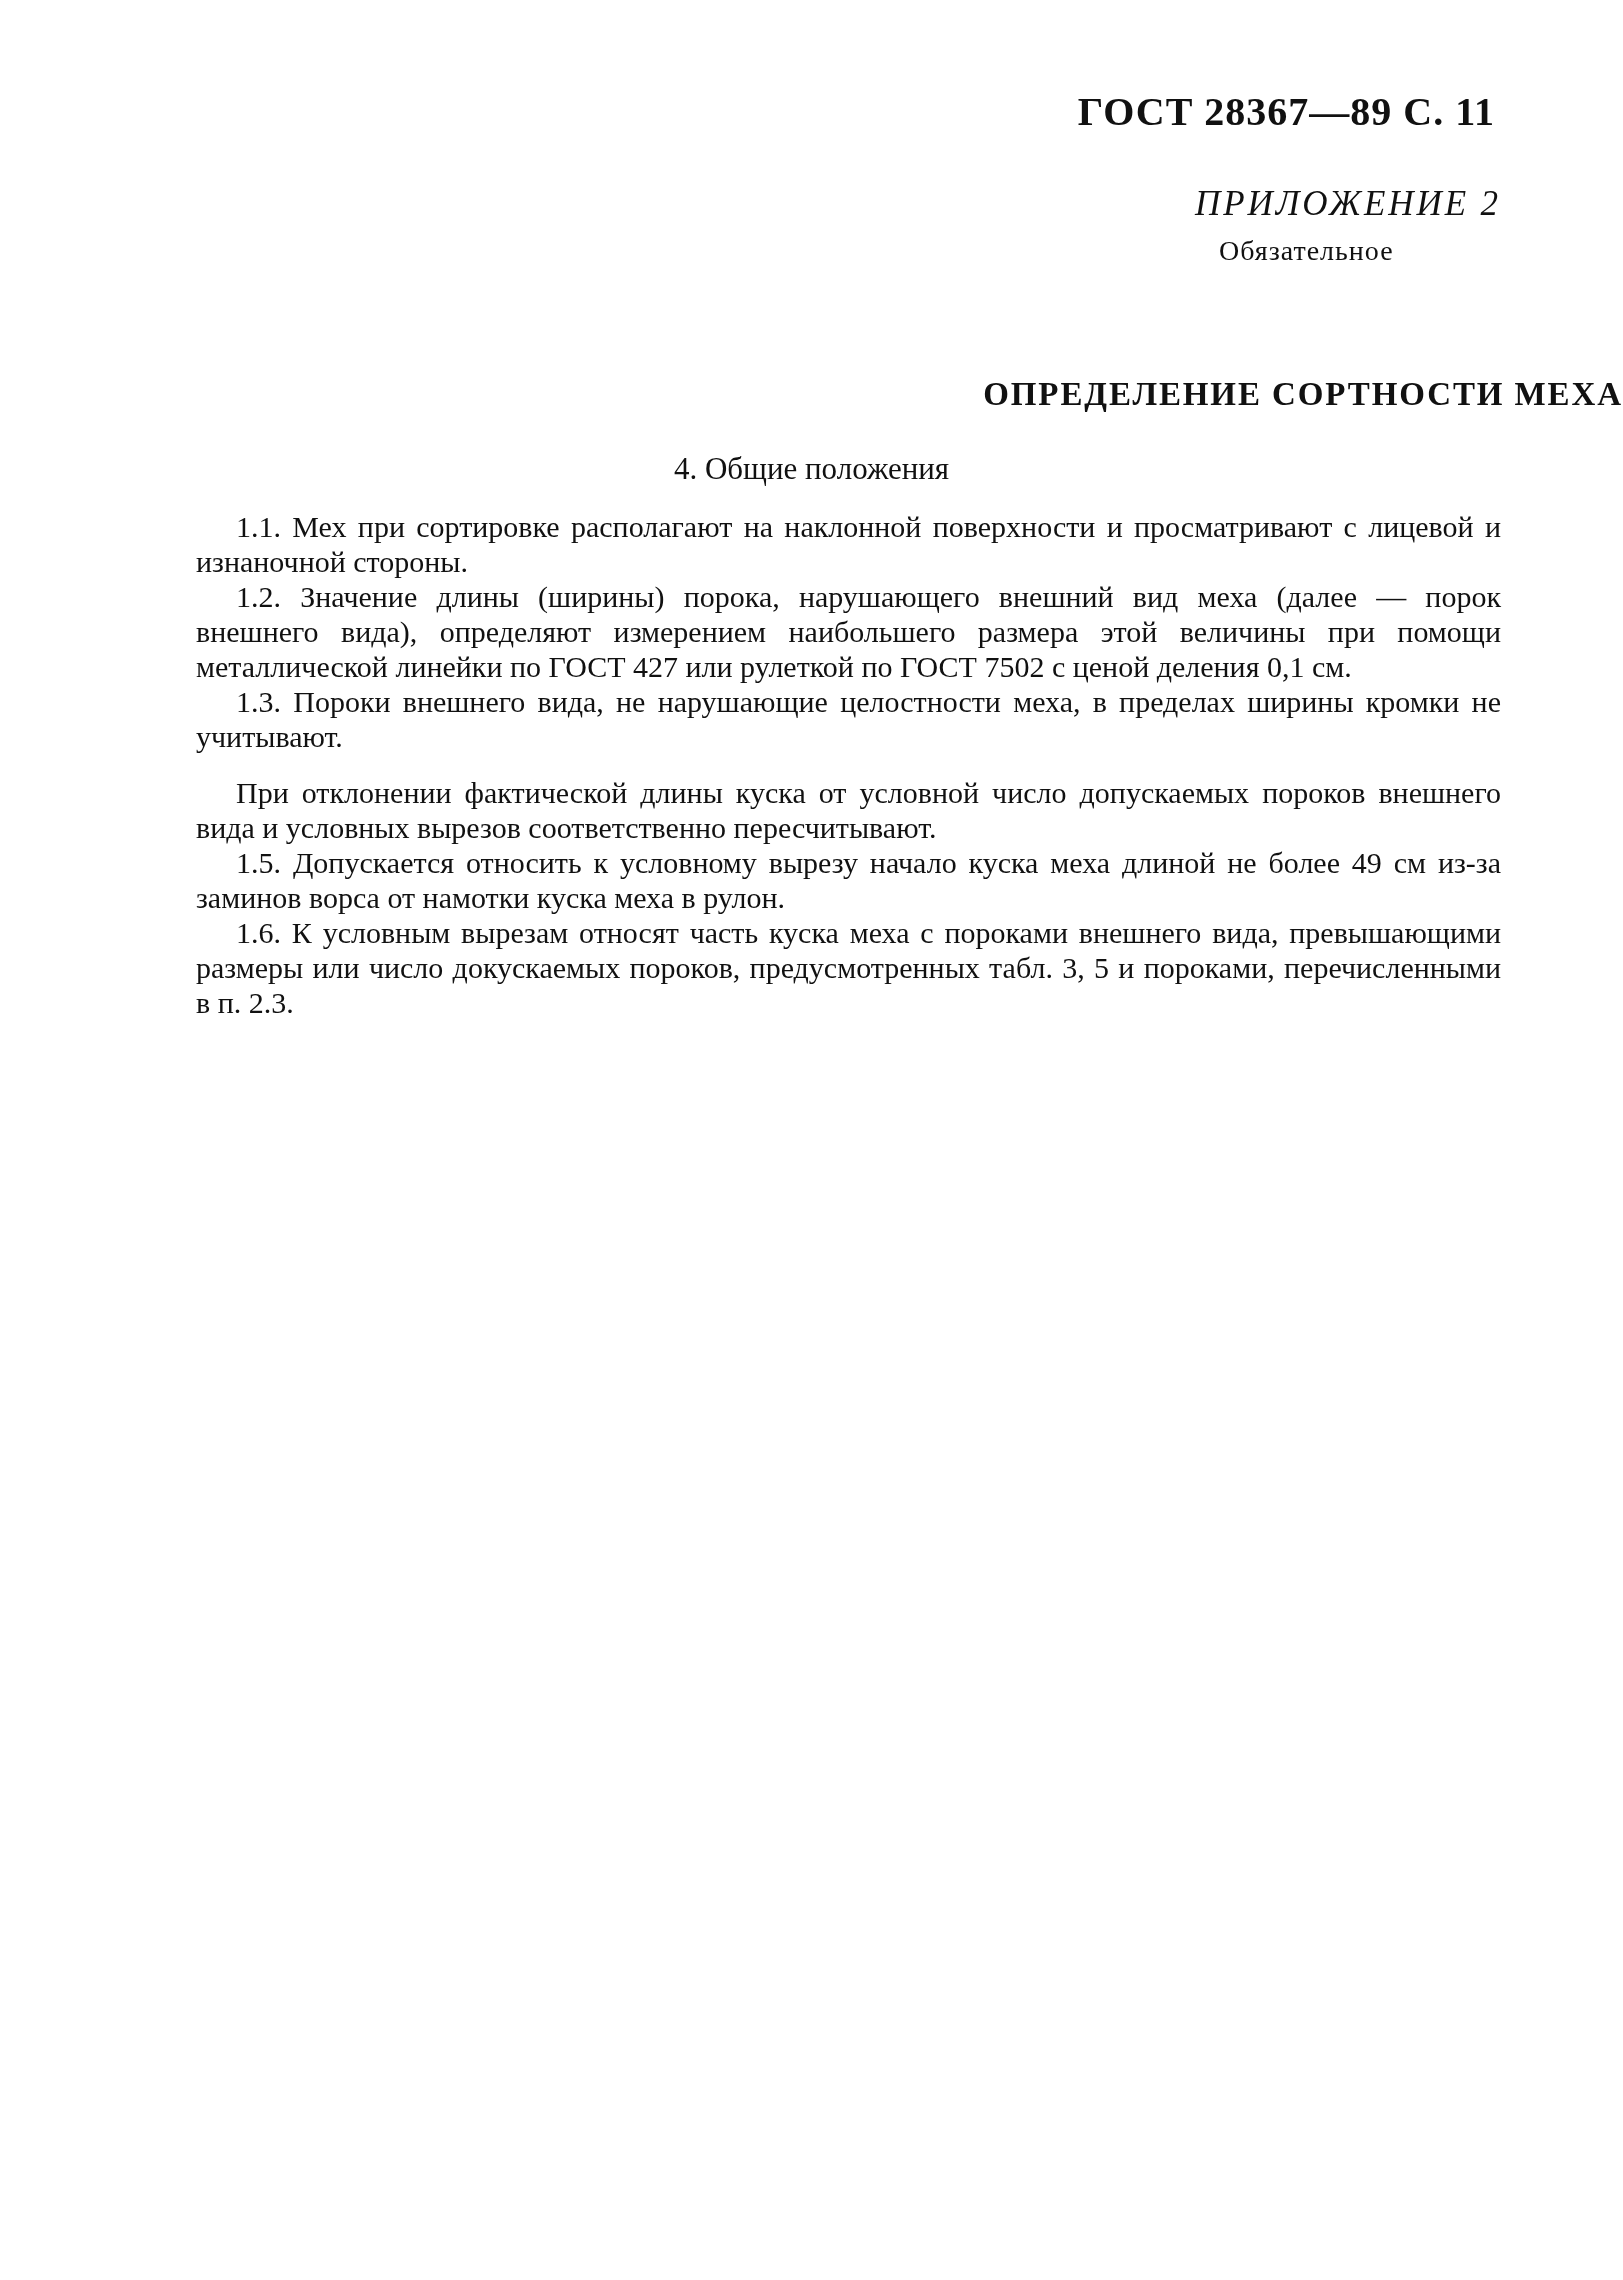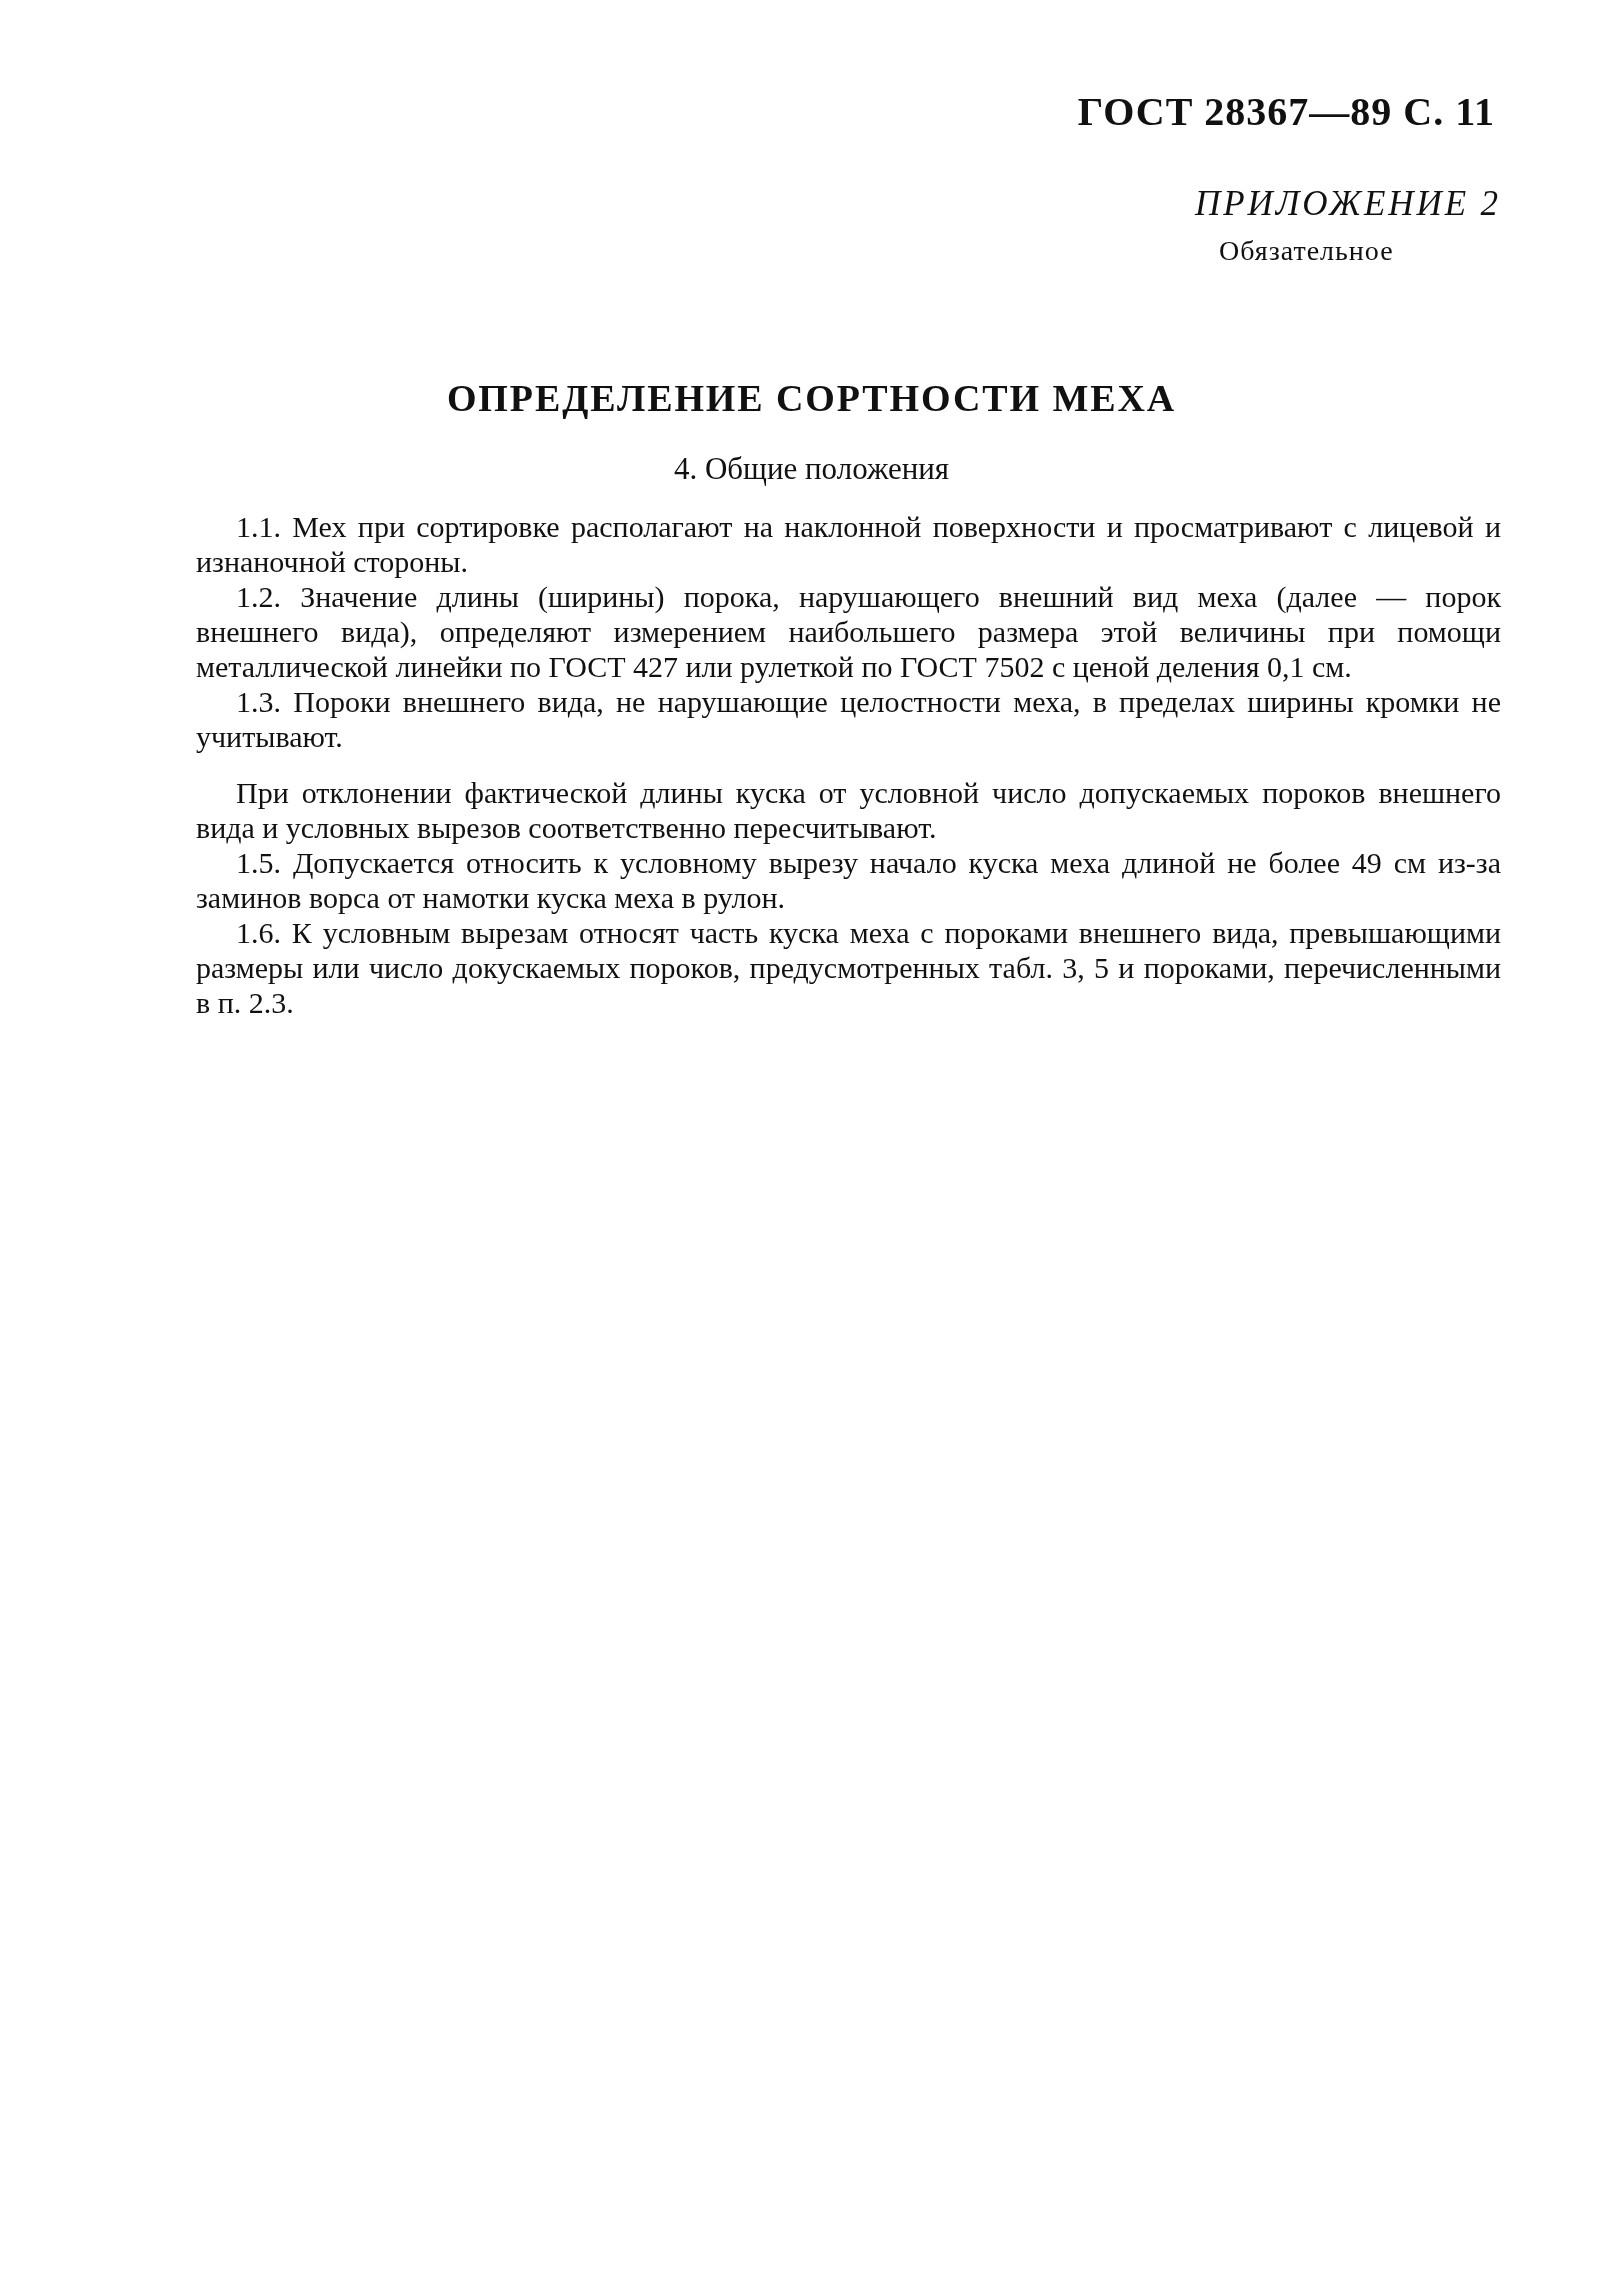--- a/index.html
+++ b/index.html
@@ -2,22 +2,22 @@
 <html><head>
 <meta charset="utf-8">
 <style>
   html, body { margin: 0; padding: 0; background: #ffffff; }
   body { width: 1623px; height: 2281px; position: relative; overflow: hidden;
          font-family: "Liberation Serif", "DejaVu Serif", serif; color: #111; }
   .page-header { position: absolute; top: 88px; right: 128px; font-weight: bold;
                  font-size: 40px; letter-spacing: 1px; }
   .appendix { position: absolute; left: 1195px; top: 184px; font-style: italic; font-size: 35px; letter-spacing: 2.9px; }
   .mandatory { position: absolute; left: 1195px; top: 235px; font-size: 28px; letter-spacing: 1px; margin-left: 24px; }
-  .doc-title { position: absolute; top: 376px; left: 0; width: 1623px; text-align: center;
-               font-weight: bold; font-size: 38px; letter-spacing: 1.9px; }
+  .doc-title { position: absolute; top: 376px; left: 0; width: 1623px; text-align: right;
+               font-weight: bold; font-size: 33px; letter-spacing: 1.9px; }
   .section-title { position: absolute; top: 451px; left: 0; width: 1623px; text-align: center; font-size: 31px; }
   .body { position: absolute; top: 509px; left: 196px; width: 1305px; font-size: 30px; line-height: 35px; }
   .para { margin: 0; text-align: justify; text-align-last: left; text-indent: 40px; }
   .para.gap { margin-top: 21px; }
 </style>
 </head>
 <body>
 
 <div class="page-header">ГОСТ 28367—89 С. 11</div>
 <div class="appendix">ПРИЛОЖЕНИЕ 2</div>

